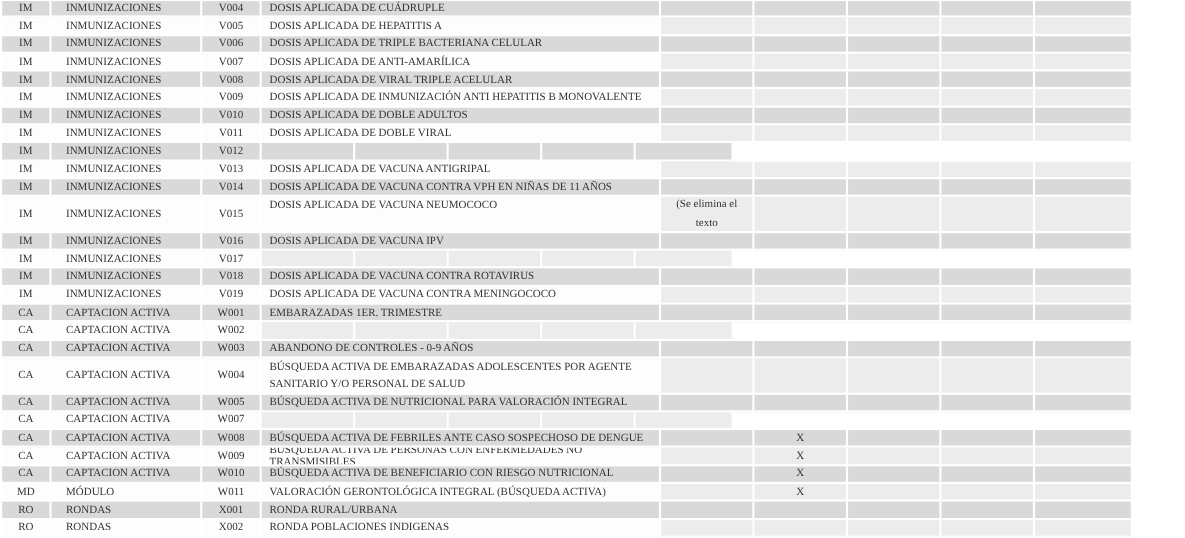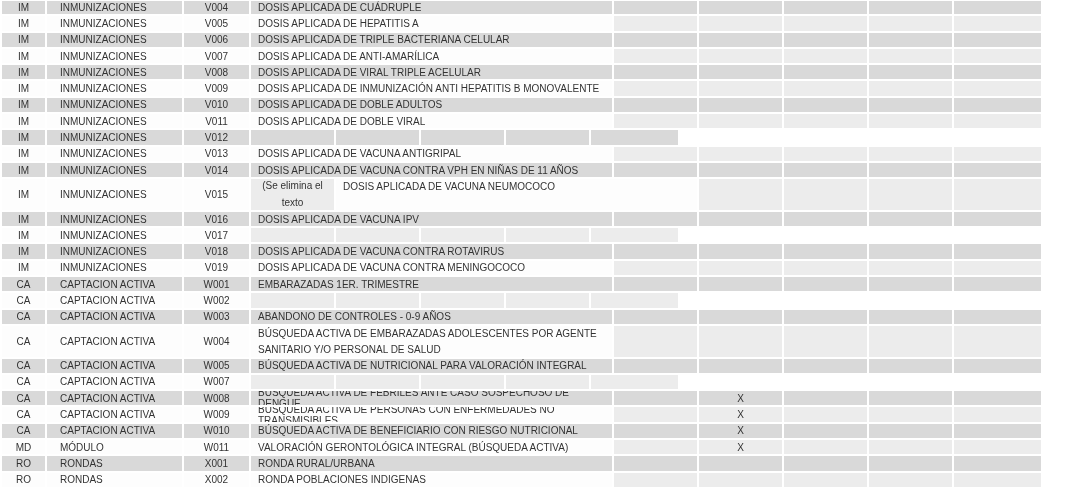--- a/index.html
+++ b/index.html
@@ -4,21 +4,21 @@
 <style>
   html, body {
     margin: 0;
     padding: 0;
     background: #ffffff;
   }
   #sheet {
     width: 1077px;
     height: 489px;
     background: #ffffff;
-    font-family: Liberation Sans, sans-serif;
+    font-family: Liberation Serif, serif;
     font-size: 10px;
     color: #333333;
     overflow: hidden;
   }
   .row {
     display: flex;
     height: 16.3px;
   }
   .row.tall {
     height: 32.6px;
@@ -32,21 +32,21 @@
     border-bottom: 2px solid #ffffff;
     overflow: hidden;
     white-space: pre-line;
     letter-spacing: 0;
   }
   .row:first-child .cell { border-top: 1px solid #ffffff; }
 
   
   .col-0 { width: 47px;  justify-content: center; border-left: 2px solid #ffffff; }
   .col-1 { width: 137px; padding-left: 13px; }
-  .col-2 { width: 67px;  justify-content: center; }
+  .col-2 { width: 54px;  justify-content: center; }
   .col-3 { width: 363px; padding-left: 7px; }
   .col-4 { width: 85px;  justify-content: center; text-align: center; }
   .col-5 { width: 85px;  justify-content: center; text-align: center; }
   .col-6 { width: 85px;  justify-content: center; }
   .col-7 { width: 85px;  justify-content: center; }
   .col-8 { width: 87px;  justify-content: center; border-right: none; }
 
   
   .row.gray  .cell { background: #d9d9d9; }
   .row.white .cell.left-zone  { background: #fdfdfd; }
@@ -177,23 +177,23 @@
       <div class="cell col-4 right-zone"></div>
       <div class="cell col-5 right-zone"></div>
       <div class="cell col-6 right-zone"></div>
       <div class="cell col-7 right-zone"></div>
       <div class="cell col-8 right-zone"></div>
     </div>
     <div class="row white tall">
       <div class="cell col-0 left-zone">IM</div>
       <div class="cell col-1 left-zone">INMUNIZACIONES</div>
       <div class="cell col-2 left-zone">V015</div>
+      <div class="cell col-3 left-zone">DOSIS APLICADA DE VACUNA NEUMOCOCO</div>
       <div class="cell col-4 right-zone">(Se elimina el
 texto</div>
-      <div class="cell col-3 left-zone">DOSIS APLICADA DE VACUNA NEUMOCOCO</div>
       <div class="cell col-5 right-zone"></div>
       <div class="cell col-6 right-zone"></div>
       <div class="cell col-7 right-zone"></div>
       <div class="cell col-8 right-zone"></div>
     </div>
     <div class="row gray">
       <div class="cell col-0 left-zone">IM</div>
       <div class="cell col-1 left-zone">INMUNIZACIONES</div>
       <div class="cell col-2 left-zone">V016</div>
       <div class="cell col-3 left-zone">DOSIS APLICADA DE VACUNA IPV</div>

